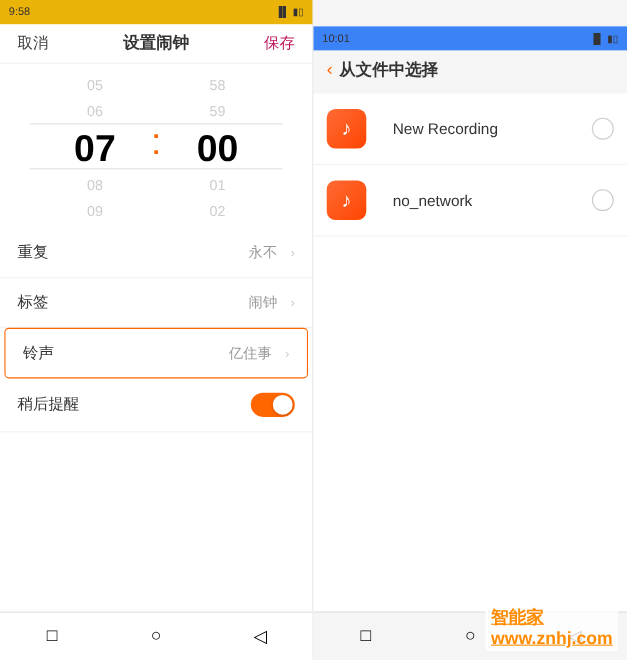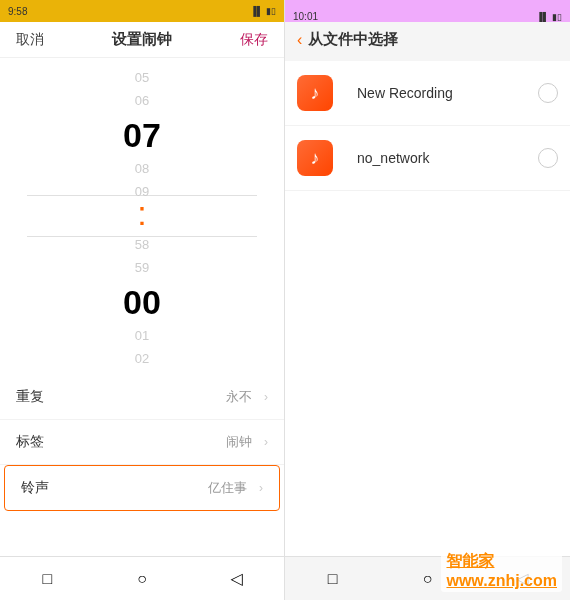--- a/index.html
+++ b/index.html
@@ -63,22 +63,21 @@
     .time-picker-wrapper {
       display: flex;
       justify-content: center;
       align-items: center;
       padding: 8px 0 4px;
       position: relative;
     }
 
     .picker-columns {
       display: flex;
-      gap: 0;
-      flex-direction: column;
+      gap: 12px;
     }
 
     .col-wrapper {
       display: flex;
       flex-direction: column;
       align-items: center;
       width: 70px;
       position: relative;
     }
 
@@ -199,27 +198,28 @@
     .right-panel {
       width: 285px;
       height: 600px;
       background: #f5f5f5;
       display: flex;
       flex-direction: column;
     }
 
     .status-bar-right {
       height: 22px;
-      background: #f0abfc;
-      display: flex;
-      align-items: flex-end;
+      background: #3b82f6;
+      display: flex;
+      align-items: center;
       justify-content: space-between;
       padding: 0 8px;
       font-size: 10px;
       color: #333;
+      margin-top: 24px;
     }
 
     .header-right {
       display: flex;
       align-items: center;
       padding: 8px 12px;
       background: #f5f5f5;
     }
 
     .back-arrow {
@@ -359,20 +359,26 @@
         <span class="chevron">›</span>
       </div>
     </div>
     <div class="settings-row highlighted">
       <span class="row-label">铃声</span>
       <div class="row-value">
         <span>亿住事</span>
         <span class="chevron">›</span>
       </div>
     </div>
+    <div class="settings-row">
+      <span class="row-label">稍后提醒</span>
+      <div class="toggle">
+        <div class="toggle-knob"></div>
+      </div>
+    </div>
   </div>
 
   <div class="bottom-nav">
     <div class="nav-btn">
       <span>□</span>
     </div>
     <div class="nav-btn">
       <span>○</span>
     </div>
     <div class="nav-btn">

